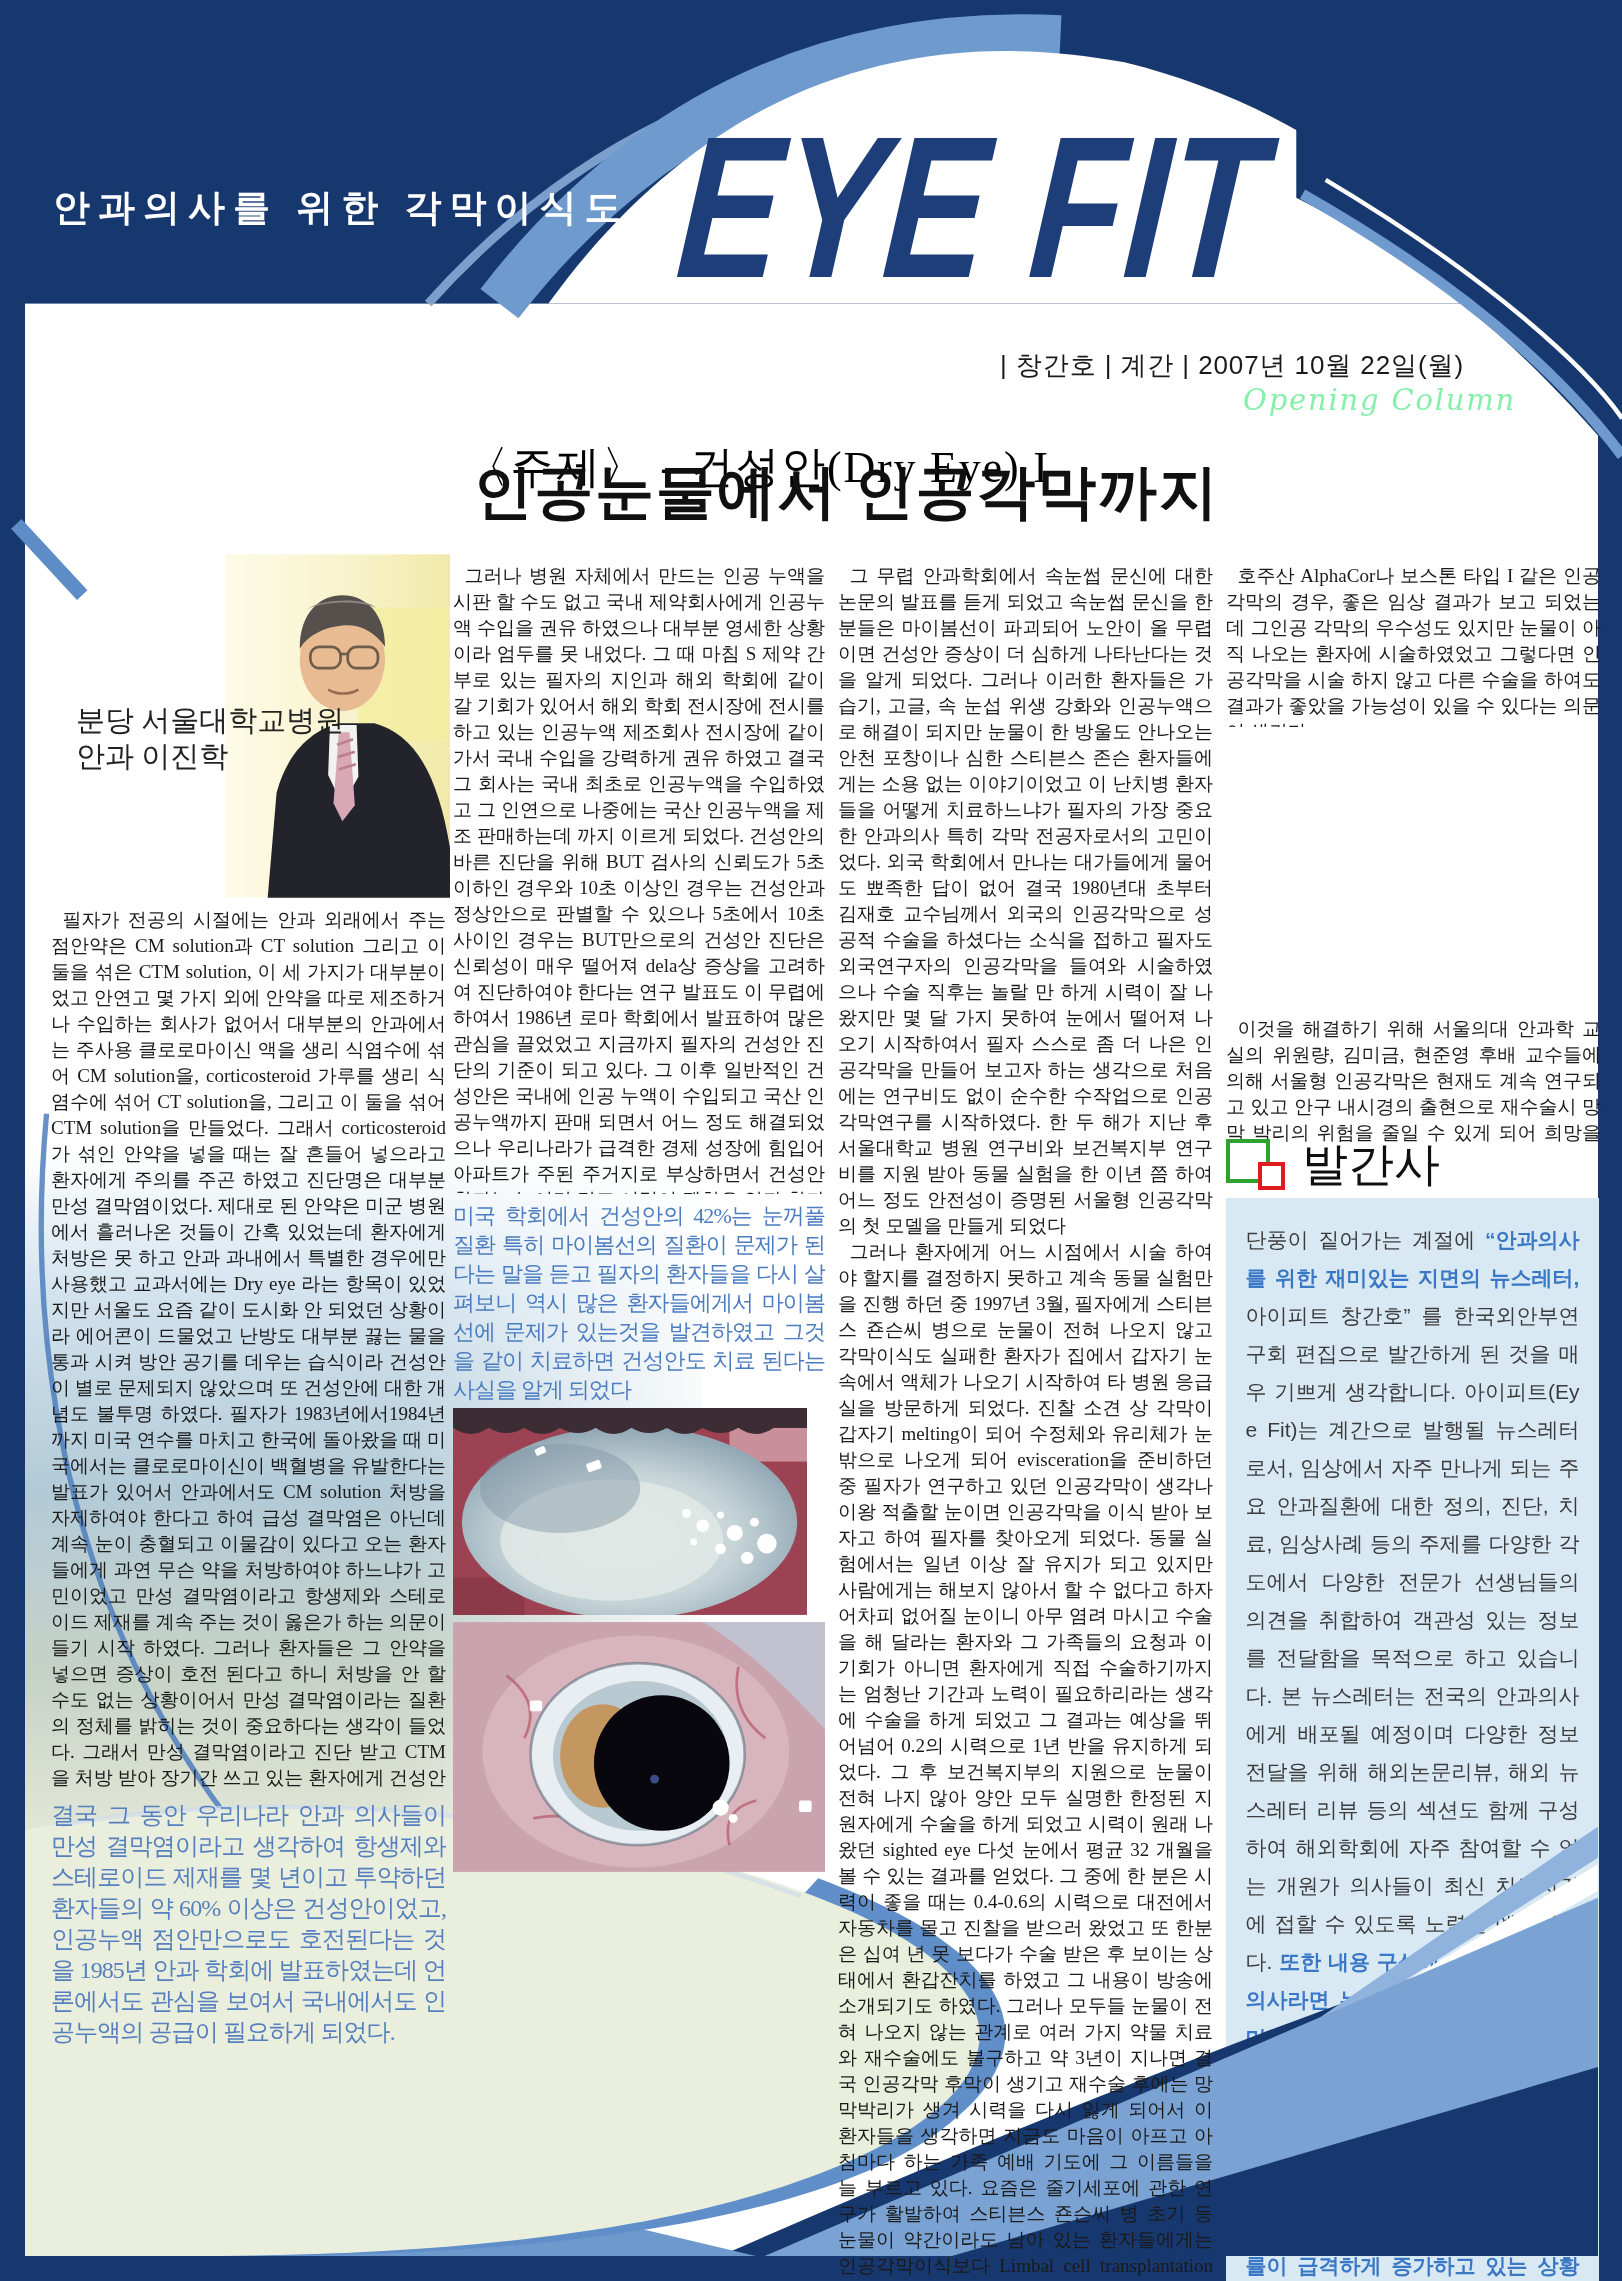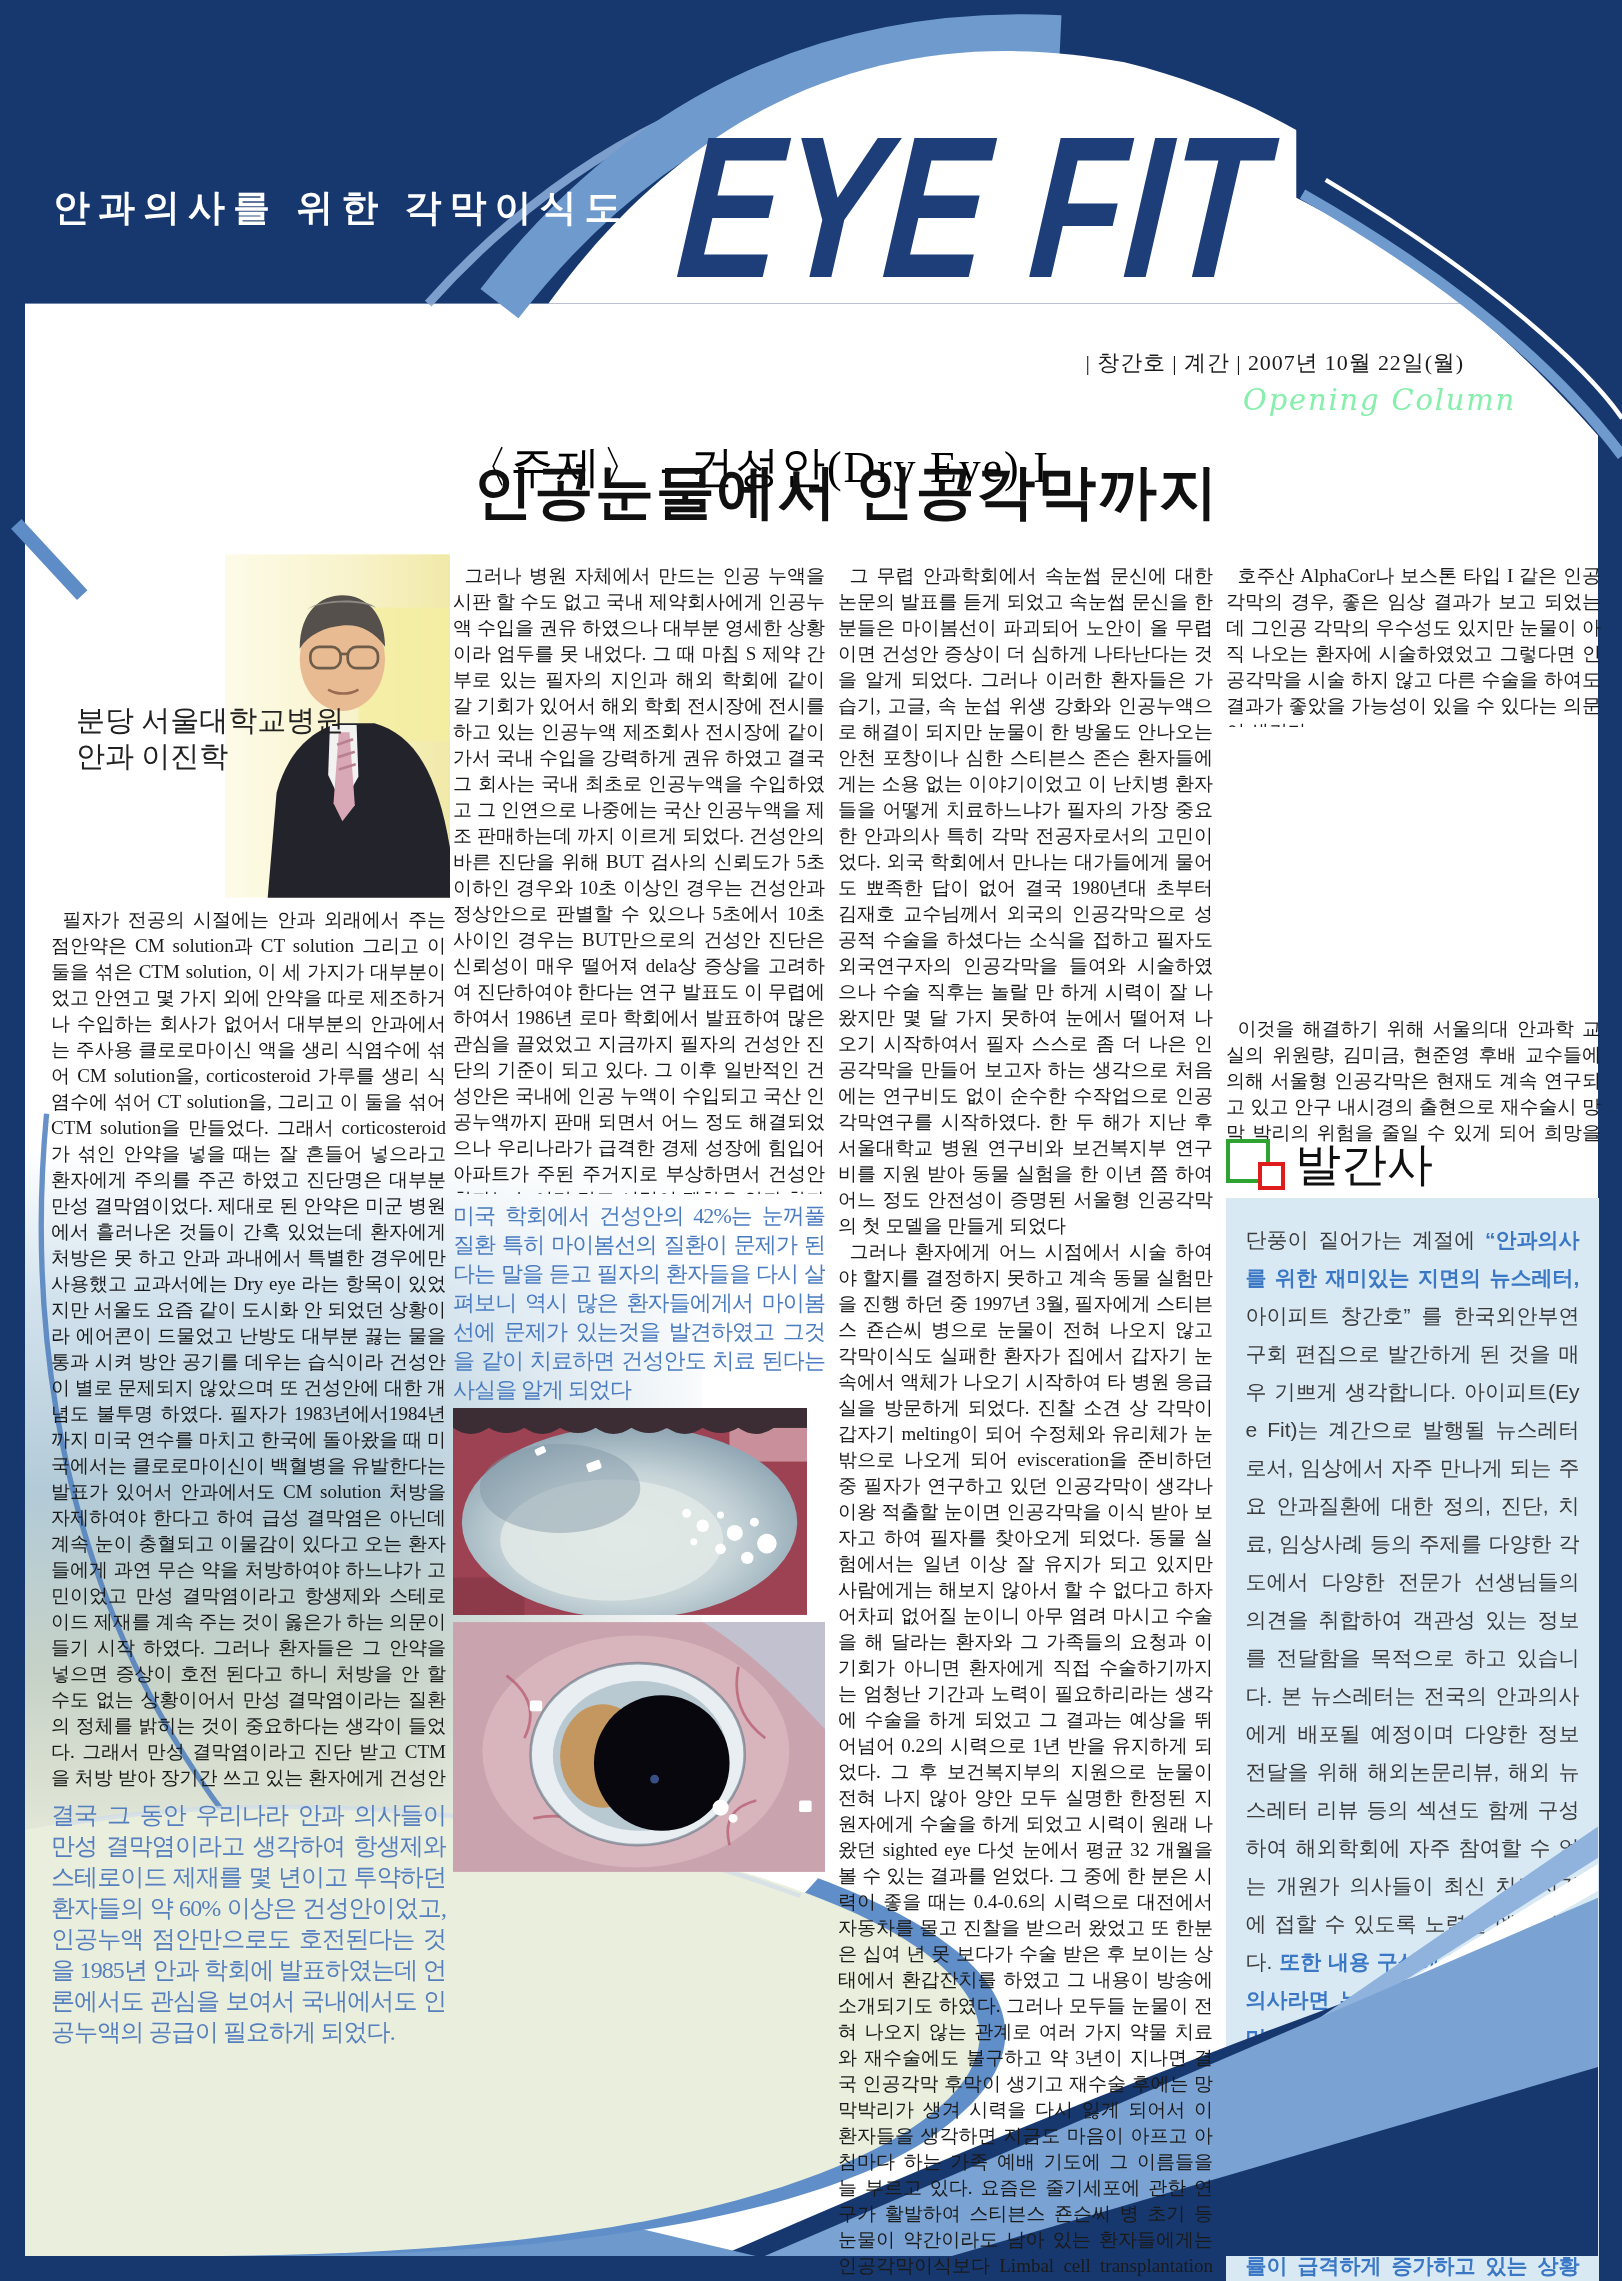--- a/index.html
+++ b/index.html
@@ -21,22 +21,22 @@
   .curves{left:0;top:0;width:1623px;height:2281px;z-index:2;pointer-events:none;}
   .bottomswoosh{left:25px;top:1773px;width:1573px;height:483px;z-index:4;pointer-events:none;}
   .headersvg{left:0;top:0;width:1623px;height:552px;z-index:6;pointer-events:none;}
 
   
   .tagline{left:53px;top:183px;z-index:7;color:#ffffff;font-family:"Liberation Sans","DejaVu Sans",sans-serif;
     font-weight:bold;font-size:37px;letter-spacing:8px;}
   .eyefit{left:688px;top:105px;z-index:7;color:#1d3e79;font-family:"Liberation Sans","DejaVu Sans",sans-serif;
     font-weight:900;font-style:italic;font-size:153px;line-height:1;letter-spacing:0.9px;
     transform:scaleY(1.32) skewX(-6deg);transform-origin:top left;white-space:nowrap;}
-  .issueline{right:159px;top:348px;z-index:10;font-family:Liberation Serif, serif;
-    font-size:22px;color:#1a1a1a;letter-spacing:0.9px;}
+  .issueline{right:159px;top:348px;z-index:10;font-family:Liberation Sans, sans-serif;
+    font-size:26px;color:#1a1a1a;letter-spacing:0.9px;}
   .opencol{right:107px;top:383px;z-index:10;font-family:"DejaVu Serif","Liberation Serif",serif;
     font-style:italic;font-size:29px;color:#86efac;letter-spacing:1.8px;}
 
   
   .subject{left:356px;top:397px;width:802px;z-index:10;text-align:center;font-size:44px;color:#000;letter-spacing:1.8px;margin-top:41px;}
   .headline{left:374px;top:453px;width:945px;z-index:10;text-align:center;font-size:59px;
     font-weight:bold;color:#101010;letter-spacing:1.8px;}
 
   
   .portrait{left:225px;top:554px;width:225px;height:344px;z-index:5;}
@@ -53,21 +53,21 @@
   .blue1{color:#567fbe;font-size:24px;line-height:31px;letter-spacing:-0.9px;text-align:justify;word-break:break-all;}
   .blue2{color:#4b7cc0;font-size:22px;line-height:29px;letter-spacing:-0.9px;text-align:justify;word-break:break-all;}
   .blue4{color:#4c80c5;font-size:23px;line-height:33px;letter-spacing:-1.3px;text-align:justify;word-break:break-all;}
 
   .photo{position:absolute;left:0;}
 
   
   .bheading{left:1226px;top:1139px;z-index:10;display:flex;align-items:flex-start;}
   .sq-green{width:36px;height:36px;border:4.5px solid #2fa32f;display:inline-block;}
   .sq-red{width:19.6px;height:19.6px;border:4.5px solid #e01b1b;display:inline-block;margin-left:-12.5px;margin-top:23px;background:#fff;}
-  .btitle{font-size:46px;color:#101010;margin-left:10px;line-height:52px;}
+  .btitle{font-size:46px;color:#101010;margin-left:17px;line-height:52px;}
   .bbox{left:1226px;top:1198px;width:373px;min-height:561px;z-index:3;background:#d8e9f4;
     box-sizing:border-box;padding:23px 19.6px 18px 19.6px;
     font-family:"Liberation Sans","DejaVu Sans",sans-serif;font-size:21px;line-height:38px;
     color:#3b3b3b;text-align:justify;word-break:break-all;}
   .bbox .bb{color:#3a77c4;font-weight:bold;}
 </style>
 </head>
 <body>
 
 <div class="page">

